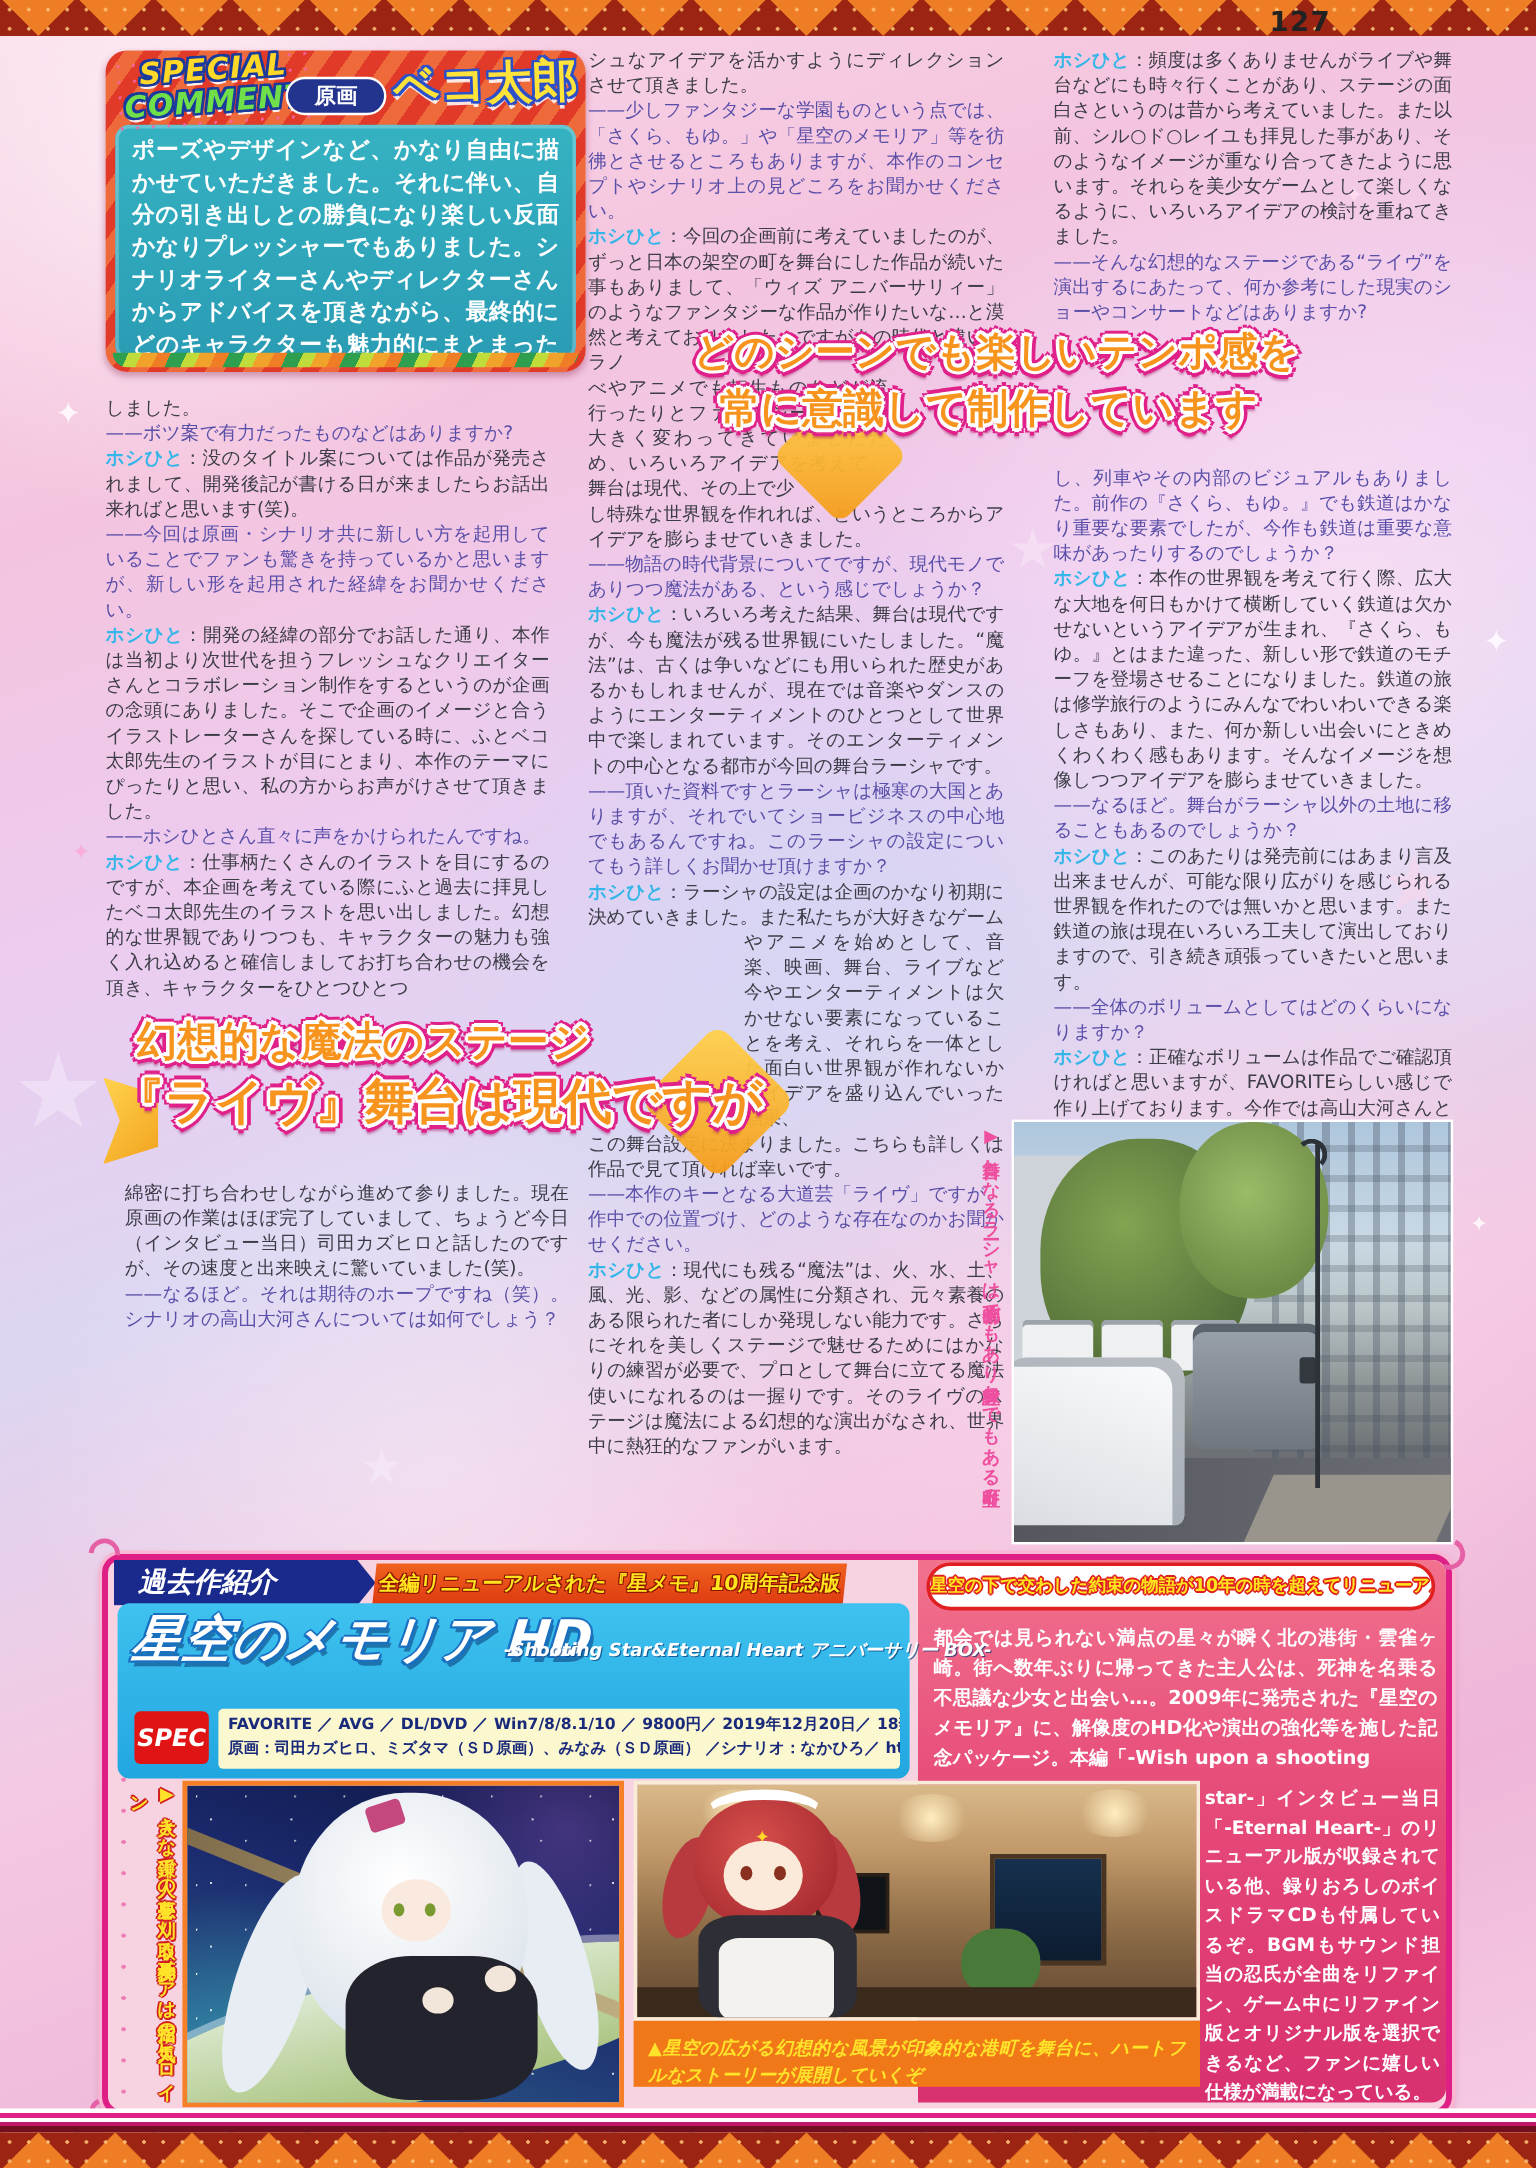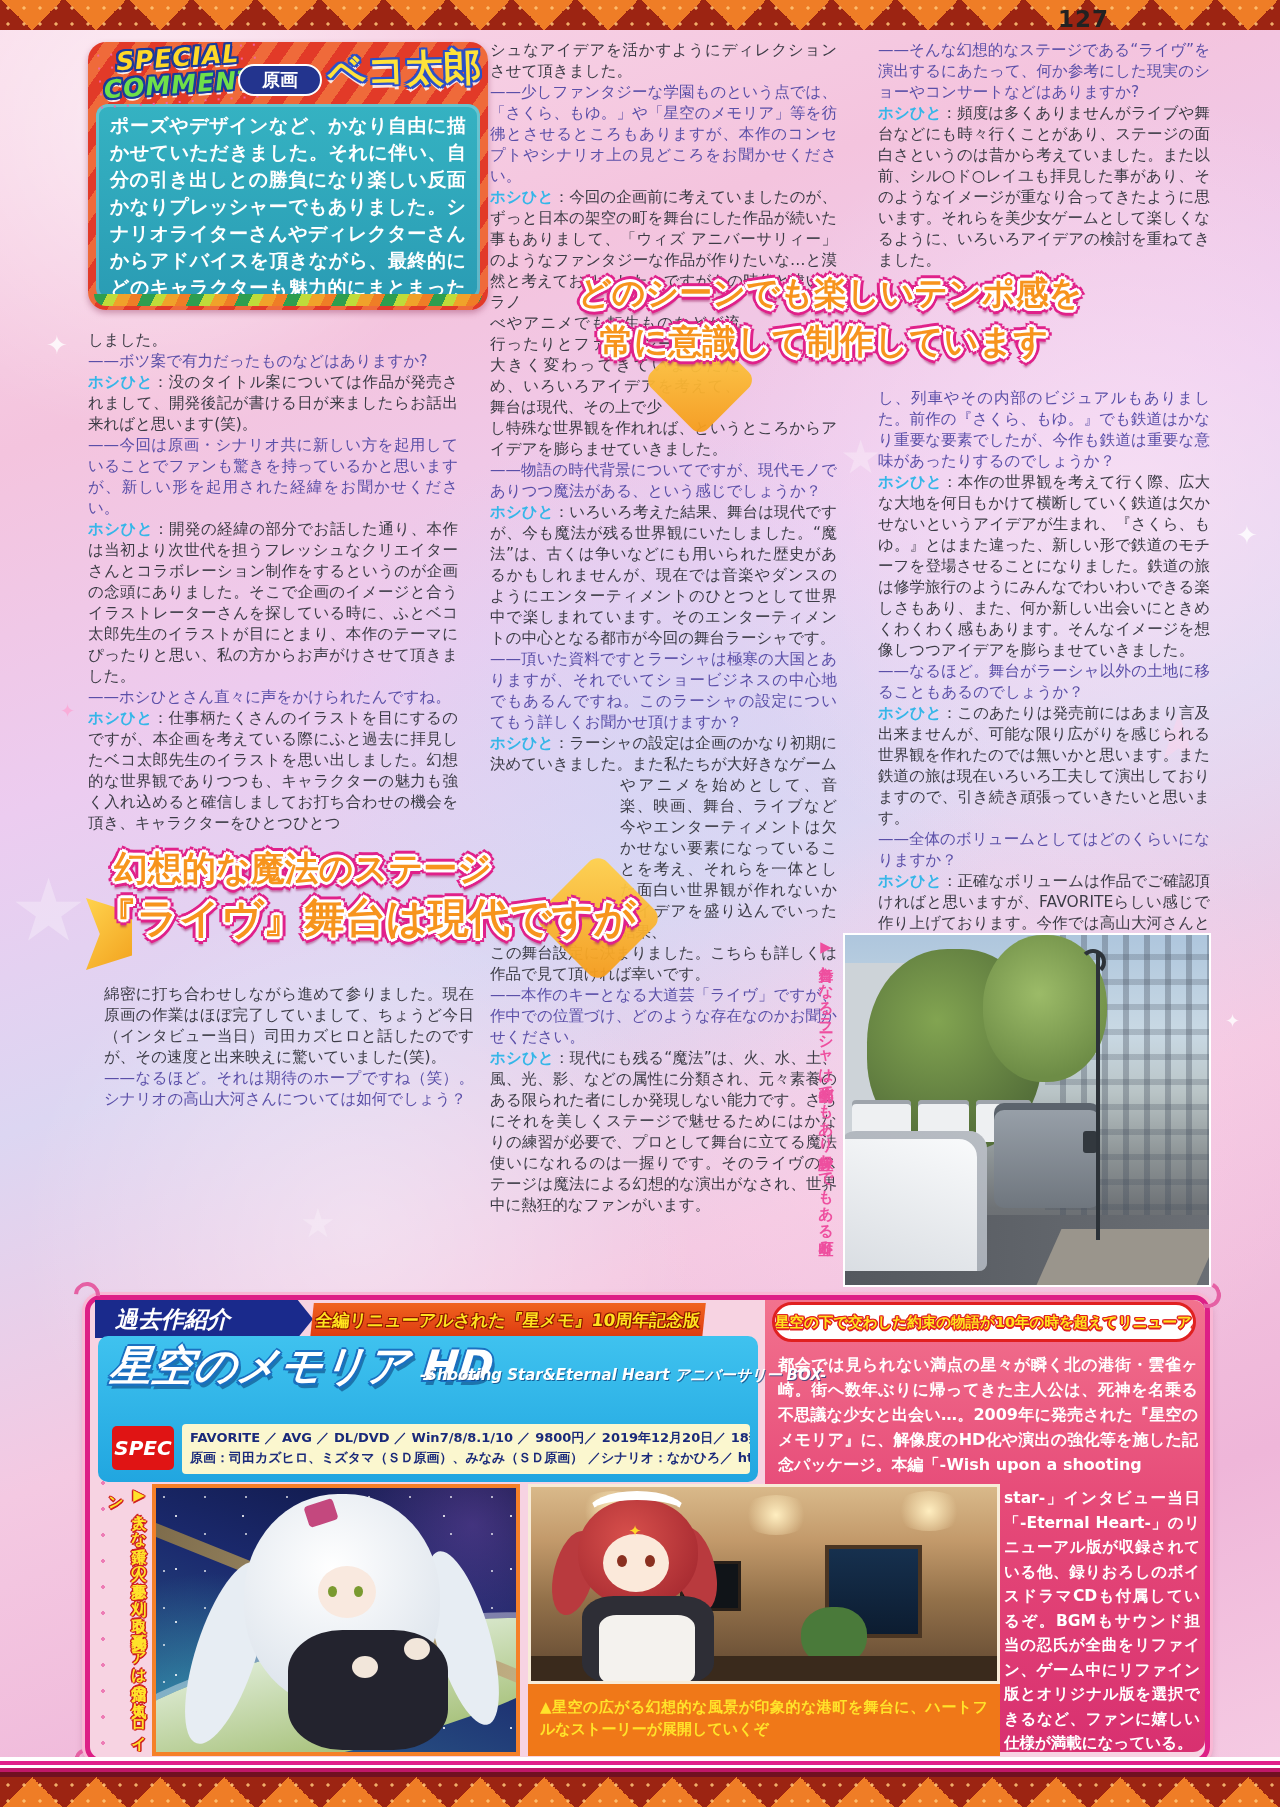--- a/index.html
+++ b/index.html
@@ -162,22 +162,22 @@
   .maid-bush{position:absolute;left:58%;top:62%;width:14%;height:30%;border-radius:46%;background:#4a7a3a;}
   .maid-counter{position:absolute;left:0;bottom:0;width:100%;height:13%;background:#3a2a1c;}
   .maid-hair{position:absolute;left:10%;top:6%;width:120px;height:108px;border-radius:48%;background:radial-gradient(circle at 42% 36%,#d8504c,#a92c32 78%);}
   .maid-tail{position:absolute;width:40px;height:86px;border-radius:50%;background:#b93a3e;}
   .maid-face{position:absolute;left:15.5%;top:24%;width:66px;height:58px;border-radius:50%;background:#fbe9da;}
   .maid-eye{position:absolute;width:10px;height:12px;border-radius:50%;background:#8a3020;}
   .maid-band{position:absolute;left:12%;top:2%;width:100px;height:42px;border-radius:50%;border-top:9px solid #fff;border-left:4px solid transparent;border-right:4px solid transparent;}
   .maid-star{position:absolute;left:21%;top:18%;color:#ffd828;font-size:15px;}
   .maid-dress{position:absolute;left:11%;top:56%;width:132px;height:88px;border-radius:24%;background:#2e2e36;}
   .maid-apron{position:absolute;left:14.5%;top:66%;width:96px;height:70px;border-radius:18%;background:#f4f2ee;}
-  .cap-strip{position:absolute;left:438px;top:384px;width:472px;height:72px;background:#f07818;color:#ffe32a;
-      font-weight:bold;font-size:15px;line-height:22px;padding:12px 12px;text-align:justify;overflow:hidden;}
+  .cap-strip{position:absolute;left:438px;top:384px;width:472px;height:55px;background:#f07818;color:#ffe32a;
+      font-weight:bold;font-size:15px;line-height:22px;padding:12px 12px;text-align:justify;overflow:hidden;font-style:italic;}
   .desc{color:#fff;font-weight:bold;text-align:justify;overflow:hidden;position:absolute;}
   .desc-top{left:688px;top:52px;width:420px;height:128px;font-size:16px;line-height:25px;}
   .desc-bottom{left:914px;top:186px;width:196px;height:268px;font-size:15.5px;line-height:24.5px;}
 </style>
 </head>
 <body>
 
 <div class="page">
   <div class="border-top"></div>
   <div class="page-number">127</div>
@@ -236,22 +236,22 @@
       <p class="para plain">この舞台設定に決まりました。こちらも詳しくは作品で見て頂ければ幸いです。</p>
       <p class="para q">——本作のキーとなる大道芸「ライヴ」ですが、作中での位置づけ、どのような存在なのかお聞かせください。</p>
       <p class="para a"><span class="speaker">ホシひと</span>：現代にも残る“魔法”は、火、水、土、風、光、影、などの属性に分類され、元々素養のある限られた者にしか発現しない能力です。さらにそれを美しくステージで魅せるためにはかなりの練習が必要で、プロとして舞台に立てる魔法使いになれるのは一握りです。そのライヴのステージは魔法による幻想的な演出がなされ、世界中に熱狂的なファンがいます。</p>
     </div>
   <div class="goldstar g2"></div>
   <div class="headline h2">
     <div class="hl-line hl2a">どのシーンでも楽しいテンポ感を</div>
     <div class="hl-line hl2b">常に意識して制作しています</div>
   </div>
   <div class="col col3a">
+      <p class="para a"><span class="speaker">ホシひと</span>：頻度は多くありませんがライブや舞台などにも時々行くことがあり、ステージの面白さというのは昔から考えていました。また以前、シル○ド○レイユも拝見した事があり、そのようなイメージが重なり合ってきたように思います。それらを美少女ゲームとして楽しくなるように、いろいろアイデアの検討を重ねてきました。</p>
       <p class="para q">——そんな幻想的なステージである“ライヴ”を演出するにあたって、何か参考にした現実のショーやコンサートなどはありますか?</p>
-      <p class="para a"><span class="speaker">ホシひと</span>：頻度は多くありませんがライブや舞台などにも時々行くことがあり、ステージの面白さというのは昔から考えていました。また以前、シル○ド○レイユも拝見した事があり、そのようなイメージが重なり合ってきたように思います。それらを美少女ゲームとして楽しくなるように、いろいろアイデアの検討を重ねてきました。</p>
       <p class="para q">——また背景ビジュアル内に鉄道や駅がありました</p>
     </div>
   <div class="col col3b">
       <p class="para q">し、列車やその内部のビジュアルもありました。前作の『さくら、もゆ。』でも鉄道はかなり重要な要素でしたが、今作も鉄道は重要な意味があったりするのでしょうか？</p>
       <p class="para a"><span class="speaker">ホシひと</span>：本作の世界観を考えて行く際、広大な大地を何日もかけて横断していく鉄道は欠かせないというアイデアが生まれ、『さくら、もゆ。』とはまた違った、新しい形で鉄道のモチーフを登場させることになりました。鉄道の旅は修学旅行のようにみんなでわいわいできる楽しさもあり、また、何か新しい出会いにときめくわくわく感もあります。そんなイメージを想像しつつアイデアを膨らませていきました。</p>
       <p class="para q">——なるほど。舞台がラーシャ以外の土地に移ることもあるのでしょうか？</p>
       <p class="para a"><span class="speaker">ホシひと</span>：このあたりは発売前にはあまり言及出来ませんが、可能な限り広がりを感じられる世界観を作れたのでは無いかと思います。また鉄道の旅は現在いろいろ工夫して演出しておりますので、引き続き頑張っていきたいと思います。</p>
       <p class="para q">——全体のボリュームとしてはどのくらいになりますか？</p>
       <p class="para a"><span class="speaker">ホシひと</span>：正確なボリュームは作品でご確認頂ければと思いますが、FAVORITEらしい感じで作り上げております。今作では高山大河さんとどのシーンでも楽しいテンポ感、というのを常に意識して制作を進めてきました。</p>
     </div>

